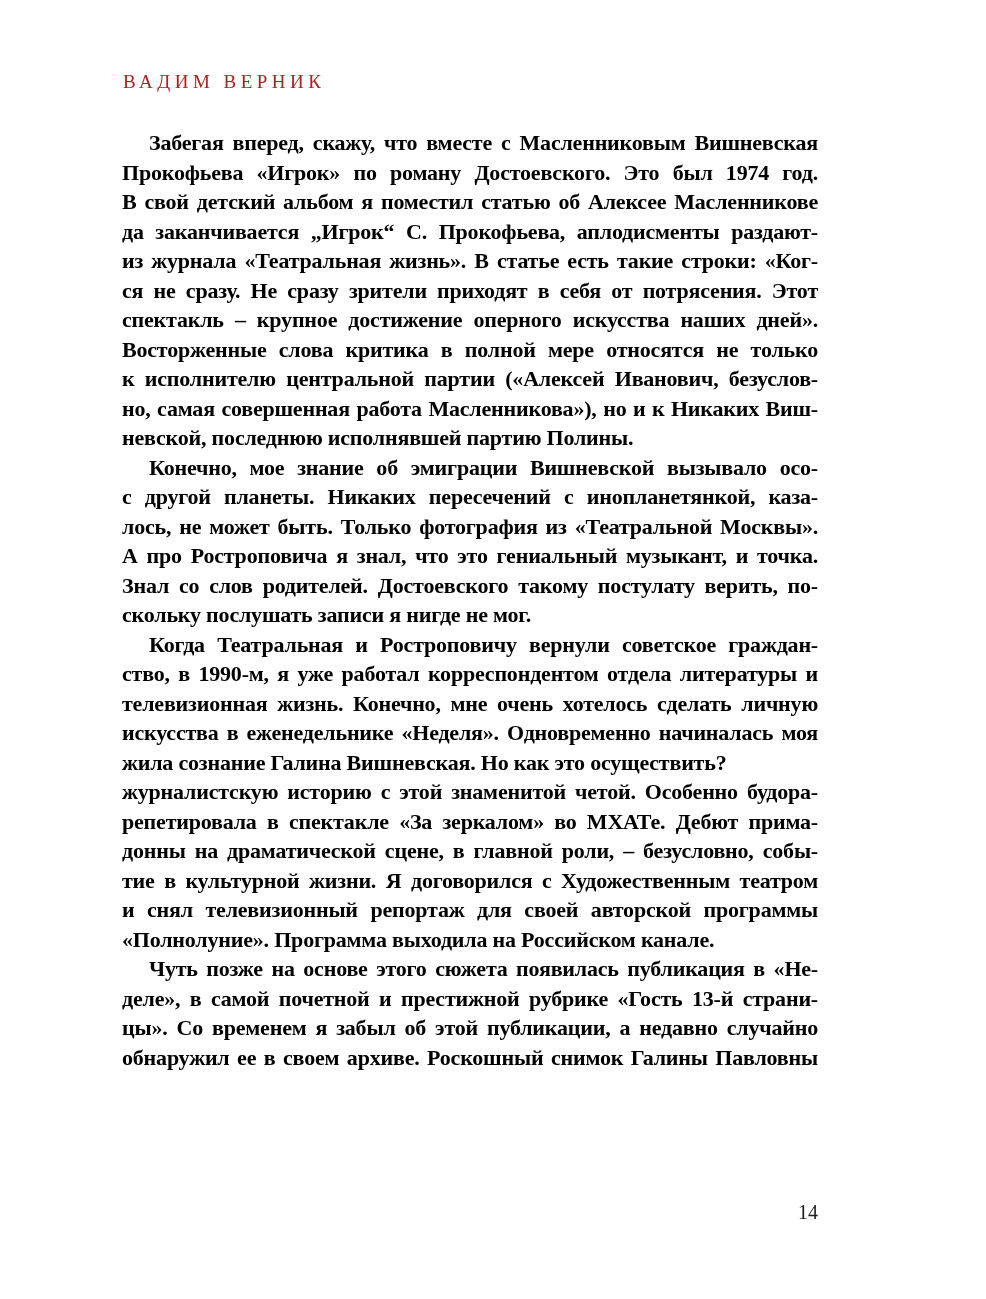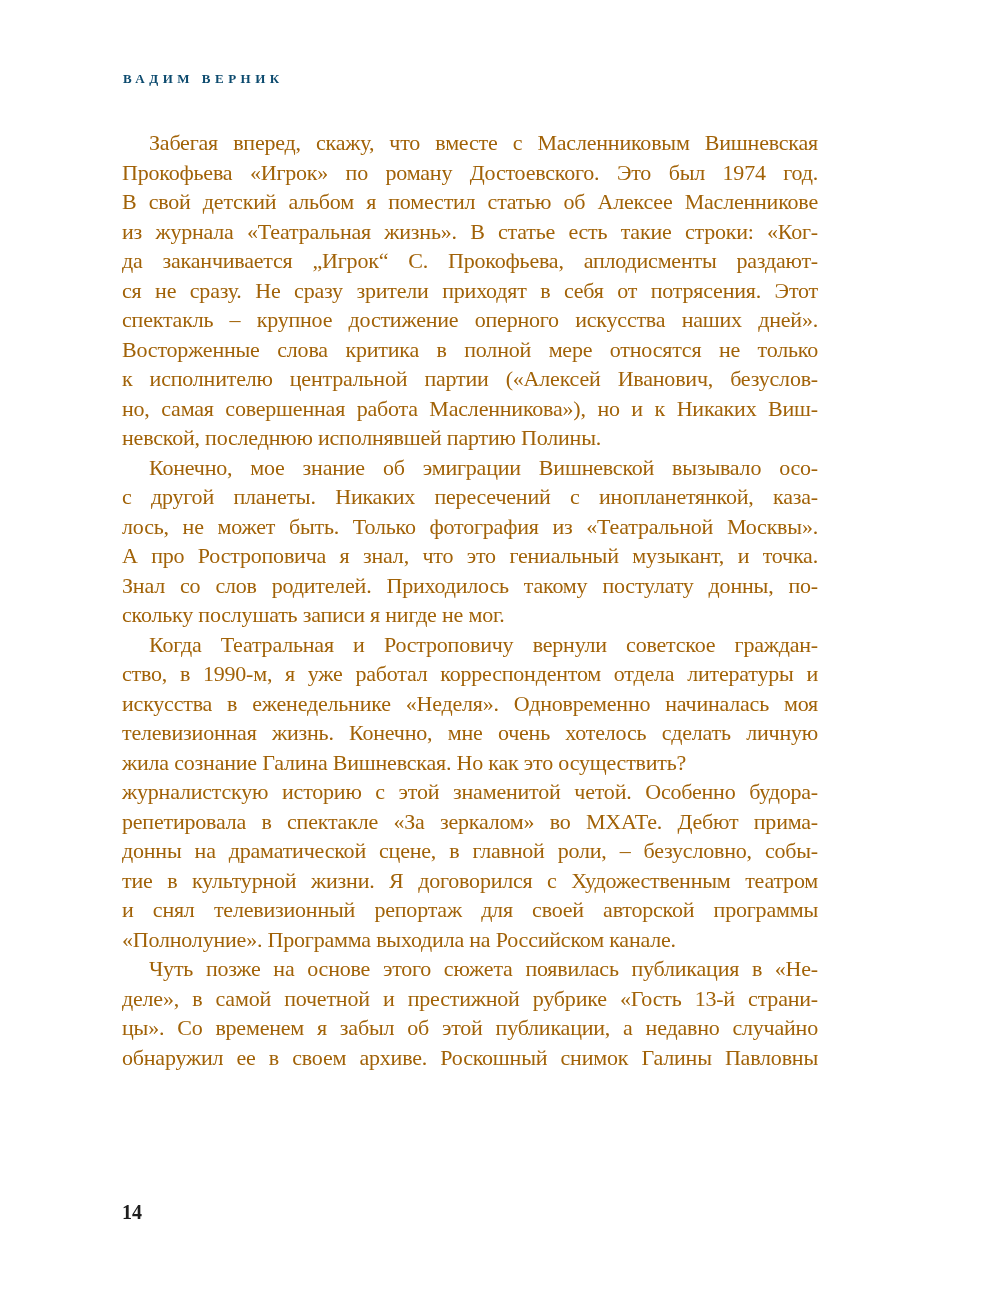--- a/index.html
+++ b/index.html
@@ -12,32 +12,33 @@
     width: 986px;
     height: 1299px;
     background: #ffffff;
     overflow: hidden;
     font-family: "Liberation Serif", "DejaVu Serif", serif;
   }
   .running-head {
     position: absolute;
     left: 123px;
     top: 71px;
-    font-size: 13px;
-    font-weight: 700;
+    font-size: 19px;
+    font-weight: 400;
     letter-spacing: 4.5px;
-    color: #0c4a6e;
+    color: #b91c1c;
     white-space: nowrap;
   }
   .body-text {
     position: absolute;
     left: 122px;
     top: 128px;
     width: 696px;
-    color: #a16207;
+    color: #000000;
+    font-weight: bold;
   }
   .para {
     margin: 0;
     padding: 0;
   }
   .tline {
     height: 29.5px;
     line-height: 29.5px;
     font-size: 22px;
     text-align: justify;
@@ -51,58 +52,59 @@
     text-indent: 27px;
   }
   .tline.lastline {
     text-align-last: left;
   }
   .page-number {
     position: absolute;
     left: 122px;
     top: 1201px;
     width: 696px;
+    text-align: right;
     font-size: 20px;
-    font-weight: 700;
+    font-weight: 400;
     color: #1e1e1e;
   }
 </style>
 </head>
 <body>
 
 <div class="page">
   <div class="running-head">ВАДИМ ВЕРНИК</div>
 
   <div class="body-text" id="body-text">
       <div class="para">
         <div class="tline first">Забегая вперед, скажу, что вместе с Масленниковым Вишневская</div>
         <div class="tline">Прокофьева «Игрок» по роману Достоевского. Это был 1974 год.</div>
         <div class="tline">В свой детский альбом я поместил статью об Алексее Масленникове</div>
+        <div class="tline">да заканчивается „Игрок“ С. Прокофьева, аплодисменты раздают-</div>
         <div class="tline">из журнала «Театральная жизнь». В статье есть такие строки: «Ког-</div>
-        <div class="tline">да заканчивается „Игрок“ С. Прокофьева, аплодисменты раздают-</div>
         <div class="tline">ся не сразу. Не сразу зрители приходят в себя от потрясения. Этот</div>
         <div class="tline">спектакль – крупное достижение оперного искусства наших дней».</div>
         <div class="tline">Восторженные слова критика в полной мере относятся не только</div>
         <div class="tline">к исполнителю центральной партии («Алексей Иванович, безуслов-</div>
         <div class="tline">но, самая совершенная работа Масленникова»), но и к Никаких Виш-</div>
         <div class="tline lastline">невской, последнюю исполнявшей партию Полины.</div>
       </div>
       <div class="para">
         <div class="tline first">Конечно, мое знание об эмиграции Вишневской вызывало осо-</div>
         <div class="tline">с другой планеты. Никаких пересечений с инопланетянкой, каза-</div>
         <div class="tline">лось, не может быть. Только фотография из «Театральной Москвы».</div>
         <div class="tline">А про Ростроповича я знал, что это гениальный музыкант, и точка.</div>
-        <div class="tline">Знал со слов родителей. Приходилось такому постулату донны, по-</div>
+        <div class="tline">Знал со слов родителей. Достоевского такому постулату верить, по-</div>
         <div class="tline lastline">скольку послушать записи я нигде не мог.</div>
       </div>
       <div class="para">
         <div class="tline first">Когда Театральная и Ростроповичу вернули советское граждан-</div>
         <div class="tline">ство, в 1990-м, я уже работал корреспондентом отдела литературы и</div>
+        <div class="tline">телевизионная жизнь. Конечно, мне очень хотелось сделать личную</div>
         <div class="tline">искусства в еженедельнике «Неделя». Одновременно начиналась моя</div>
-        <div class="tline">телевизионная жизнь. Конечно, мне очень хотелось сделать личную</div>
         <div class="tline lastline">жила сознание Галина Вишневская. Но как это осуществить?</div>
         <div class="tline">журналистскую историю с этой знаменитой четой. Особенно будора-</div>
       </div>
       <div class="para">
         <div class="tline">репетировала в спектакле «За зеркалом» во МХАТе. Дебют прима-</div>
         <div class="tline">донны на драматической сцене, в главной роли, – безусловно, собы-</div>
         <div class="tline">тие в культурной жизни. Я договорился с Художественным театром</div>
         <div class="tline">и снял телевизионный репортаж  для своей авторской программы</div>
         <div class="tline lastline">«Полнолуние». Программа выходила на Российском канале.</div>
       </div>

